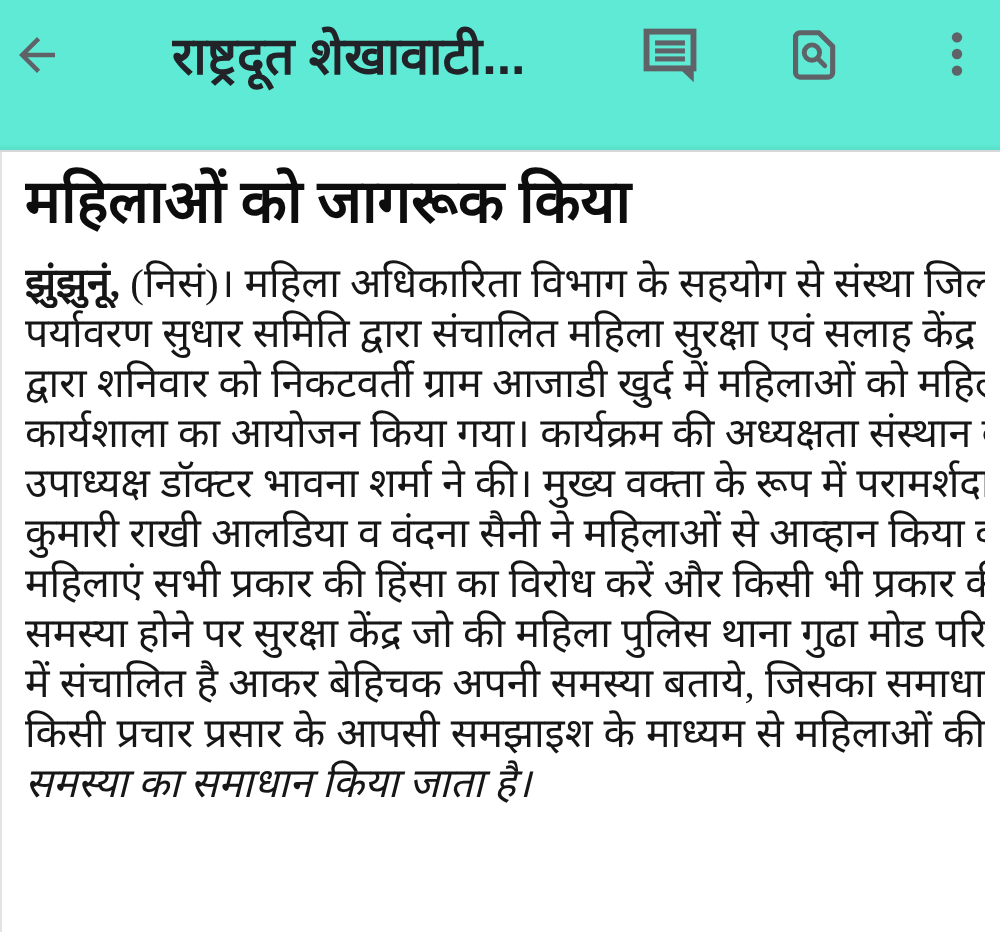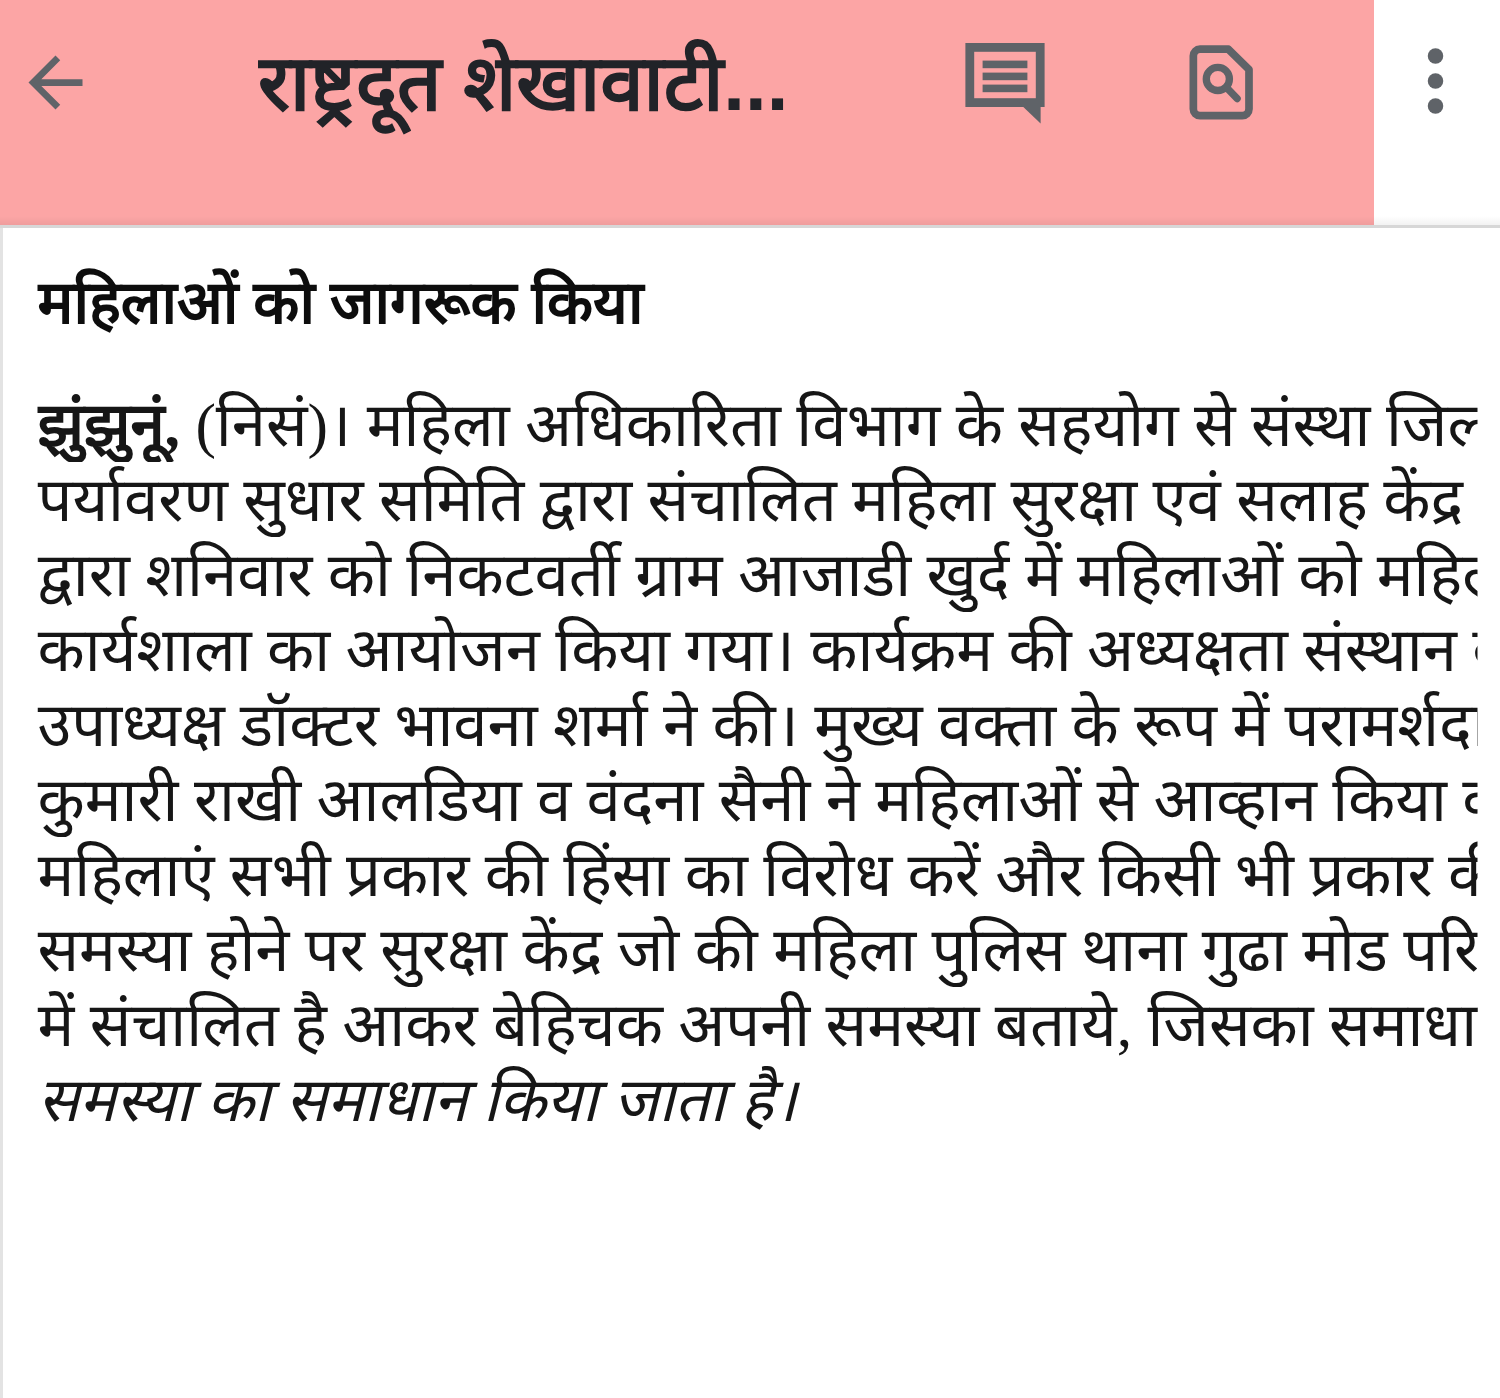--- a/index.html
+++ b/index.html
@@ -4,22 +4,22 @@
 <style>
   * { margin: 0; padding: 0; box-sizing: border-box; }
   html, body {
     width: 1000px; height: 932px;
     background: #ffffff;
     overflow: hidden;
     font-family: "Liberation Sans", "DejaVu Sans", sans-serif;
   }
   
   .app-bar {
-    position: absolute; top: 0; left: 0; width: 916px; height: 150px;
-    background: #fca5a5;
+    position: absolute; top: 0; left: 0; width: 1000px; height: 150px;
+    background: #5eead4;
   }
   .icon-btn {
     position: absolute;
     background: transparent; border: none; padding: 0; cursor: pointer;
     display: flex; align-items: center; justify-content: center;
   }
   .btn-back   { left: 4px;  top: 22px; width: 66px; height: 66px; }
   .btn-comment{ left: 634px; top: 16px; width: 72px; height: 76px; }
   .btn-docsearch { left: 782px; top: 18px; width: 64px; height: 72px; }
   .btn-menu   { left: 928px; top: 18px; width: 58px; height: 72px; }
@@ -42,21 +42,21 @@
   
   .page {
     position: absolute; top: 152px; left: 0; right: 0; bottom: 0;
     background: #ffffff;
     border-left: 2px solid #e3e3e3;
     padding: 8px 15px 0 23px;
     font-family: "Liberation Serif", "DejaVu Serif", serif;
     color: #141414;
   }
   .headline {
-    font-size: 40px; font-weight: 700; color: #0d0d0d;
+    font-size: 60px; font-weight: 700; color: #0d0d0d;
     height: 84px; line-height: 84px;
     white-space: nowrap; overflow: hidden;
     margin-bottom: 14px;
     letter-spacing: 0px;
   }
   .jline {
     font-size: 41px;
     height: 50px; line-height: 50px;
     white-space: nowrap; overflow: hidden;
     text-align: justify; text-align-last: justify;
@@ -114,15 +114,16 @@
   <div>
     <div class="jline"><span class="lead-bold">झुंझुनूं,</span> <span>(निसं)। महिला अधिकारिता विभाग के सहयोग से संस्था जिला</span></div>
     <div class="jline">पर्यावरण सुधार समिति द्वारा संचालित महिला सुरक्षा एवं सलाह केंद्र के</div>
     <div class="jline">द्वारा शनिवार को निकटवर्ती ग्राम आजाडी खुर्द में महिलाओं को महिला</div>
     <div class="jline">कार्यशाला का आयोजन किया गया। कार्यक्रम की अध्यक्षता संस्थान की</div>
     <div class="jline">उपाध्यक्ष डॉक्टर भावना शर्मा ने की। मुख्य वक्ता के रूप में परामर्शदाता</div>
     <div class="jline">कुमारी राखी आलडिया व वंदना सैनी ने महिलाओं से आव्हान किया की</div>
     <div class="jline">महिलाएं सभी प्रकार की हिंसा का विरोध करें और किसी भी प्रकार की</div>
     <div class="jline">समस्या होने पर सुरक्षा केंद्र जो की महिला पुलिस थाना गुढा मोड परिसर</div>
     <div class="jline">में संचालित है आकर बेहिचक अपनी समस्या बताये, जिसका समाधान</div>
+    <div class="jline">किसी प्रचार प्रसार के आपसी समझाइश के माध्यम से महिलाओं की</div>
     <div class="jline last">समस्या का समाधान किया जाता है।</div>
   </div>
 </main>
 
 </body></html>

